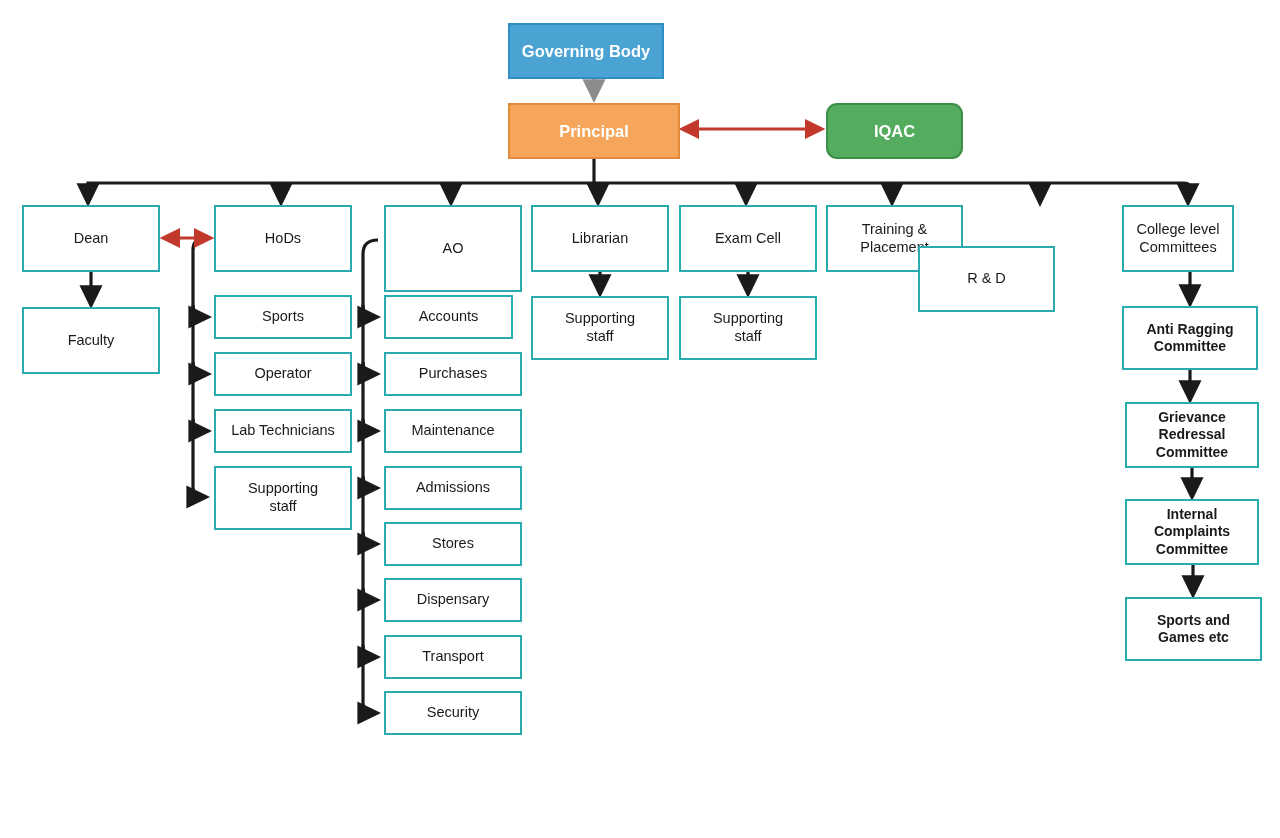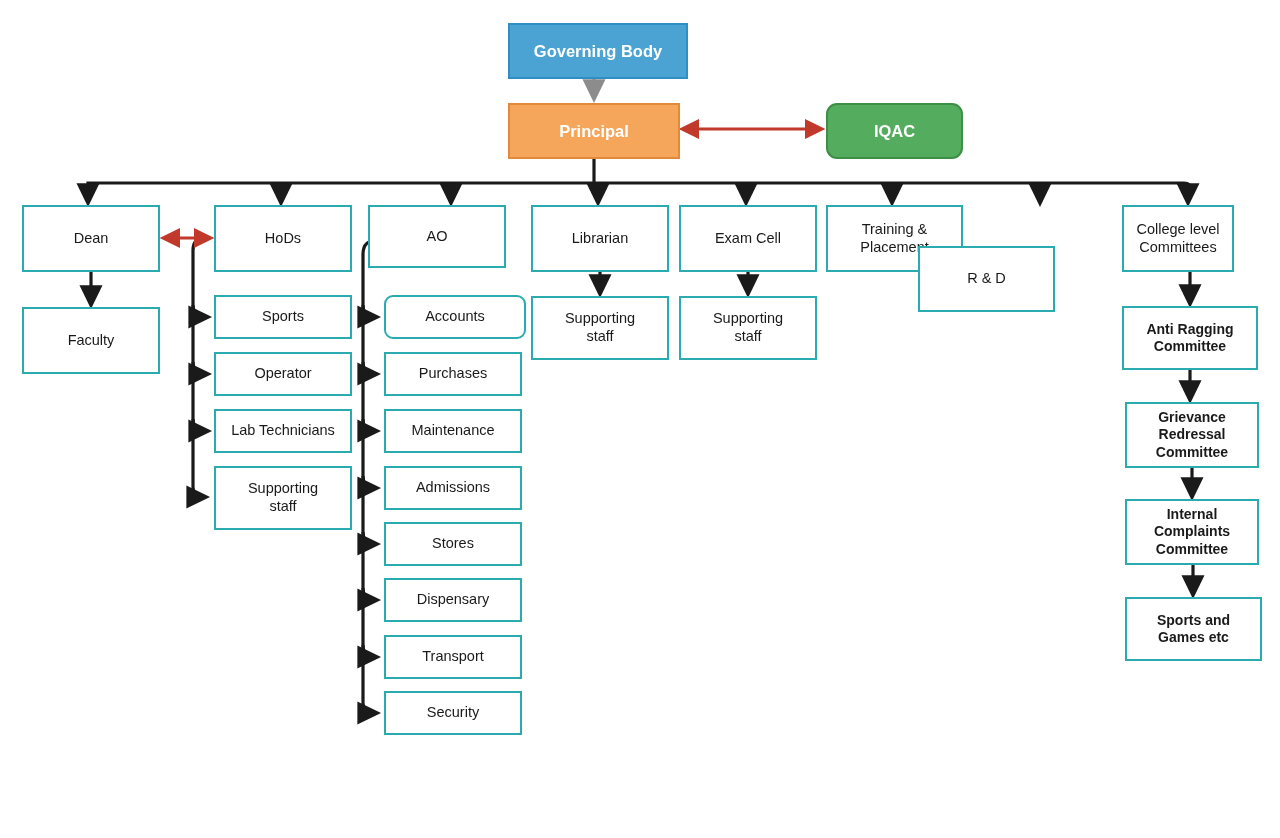--- a/index.html
+++ b/index.html
@@ -109,36 +109,36 @@
       <line x1="1190" y1="272" x2="1190" y2="301" marker-end="url(#arrowBlack)"></line>
       <line x1="1190" y1="370" x2="1190" y2="397" marker-end="url(#arrowBlack)"></line>
       <line x1="1192" y1="468" x2="1192" y2="494" marker-end="url(#arrowBlack)"></line>
       <line x1="1193" y1="565" x2="1193" y2="592" marker-end="url(#arrowBlack)"></line>
     </g>
 
     <line x1="684" y1="129" x2="820" y2="129" stroke="#c0392b" stroke-width="3" marker-start="url(#arrowRedStart)" marker-end="url(#arrowRedEnd)"></line>
     <line x1="165" y1="238" x2="209" y2="238" stroke="#c0392b" stroke-width="3" marker-start="url(#arrowRedStart)" marker-end="url(#arrowRedEnd)"></line>
   </svg>
 
-  <div class="node top blue" style="left:508px;top:23px;width:180px;height:56px;">Governing Body</div>
+  <div class="node top blue" style="left:508px;top:23px;width:156px;height:56px;">Governing Body</div>
   <div class="node top orange" style="left:508px;top:103px;width:172px;height:56px;">Principal</div>
   <div class="node top green" style="left:826px;top:103px;width:137px;height:56px;">IQAC</div>
 
   <div class="node" style="left:22px;top:205px;width:138px;height:67px;">Dean</div>
   <div class="node" style="left:22px;top:307px;width:138px;height:67px;">Faculty</div>
 
   <div class="node" style="left:214px;top:205px;width:138px;height:67px;">HoDs</div>
   <div class="node" style="left:214px;top:295px;width:138px;height:44px;">Sports</div>
   <div class="node" style="left:214px;top:352px;width:138px;height:44px;">Operator</div>
   <div class="node" style="left:214px;top:409px;width:138px;height:44px;">Lab Technicians</div>
   <div class="node" style="left:214px;top:466px;width:138px;height:64px;">Supporting
 staff</div>
 
-  <div class="node" style="left:368px;top:205px;width:138px;height:63px;">AO</div>
-  <div class="node" style="left:384px;top:295px;width:142px;height:44px;border-radius:9px;">Accounts</div>
+  <div class="node" style="left:384px;top:205px;width:138px;height:87px;">AO</div>
+  <div class="node" style="left:384px;top:295px;width:129px;height:44px;">Accounts</div>
   <div class="node" style="left:384px;top:352px;width:138px;height:44px;">Purchases</div>
   <div class="node" style="left:384px;top:409px;width:138px;height:44px;">Maintenance</div>
   <div class="node" style="left:384px;top:466px;width:138px;height:44px;">Admissions</div>
   <div class="node" style="left:384px;top:522px;width:138px;height:44px;">Stores</div>
   <div class="node" style="left:384px;top:578px;width:138px;height:44px;">Dispensary</div>
   <div class="node" style="left:384px;top:635px;width:138px;height:44px;">Transport</div>
   <div class="node" style="left:384px;top:691px;width:138px;height:44px;">Security</div>
 
   <div class="node" style="left:531px;top:205px;width:138px;height:67px;">Librarian</div>
   <div class="node" style="left:531px;top:296px;width:138px;height:64px;">Supporting

